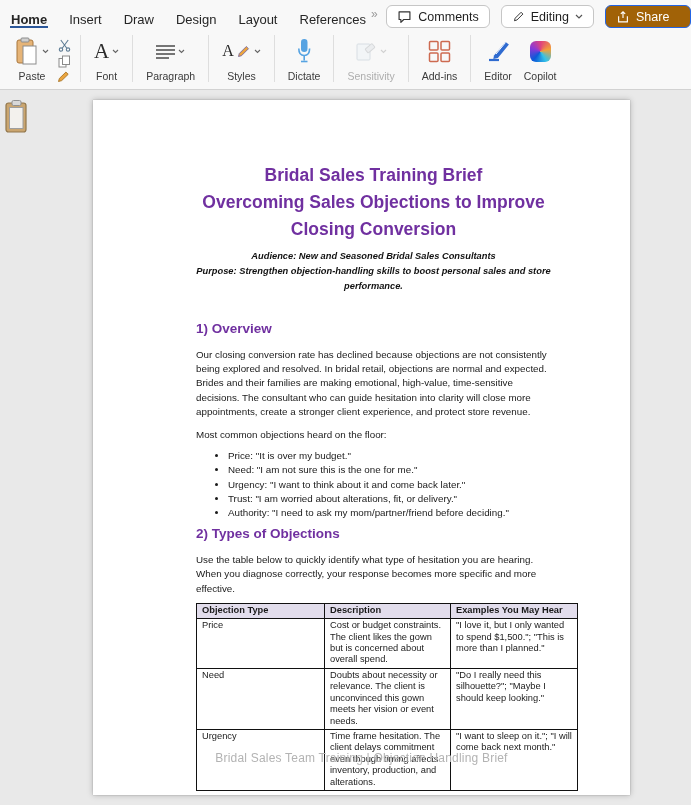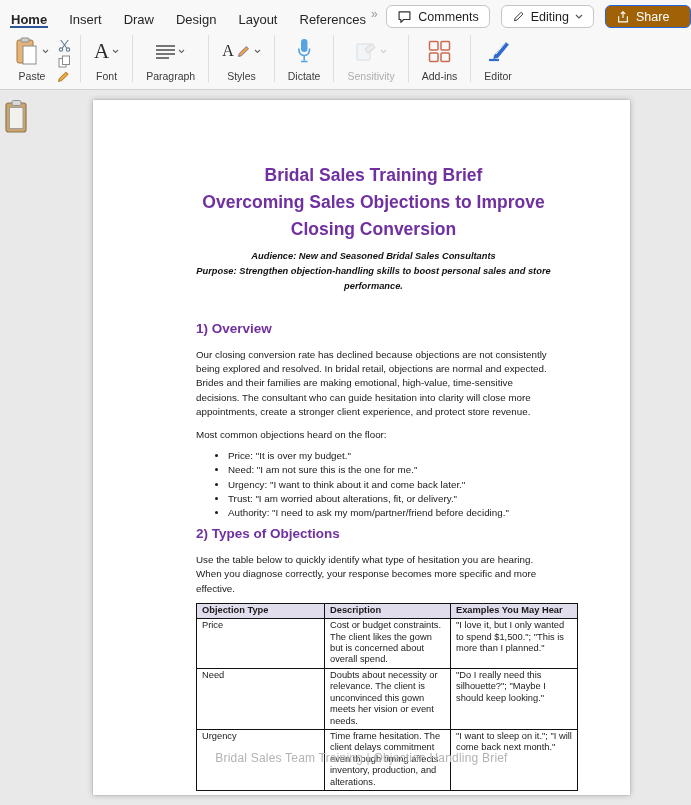--- a/index.html
+++ b/index.html
@@ -295,20 +295,26 @@
         <div class="rbtn-top">
           <span>
             <svg width="26" height="24" viewBox="0 0 26 24">
               <path d="M9 16.5L20.5 3l3.4 2.4-11 13.5-4.6 1.2z" fill="#2f6bd0"></path>
               <path d="M11 15l9.5-11.5" stroke="#fff" stroke-width="1"></path>
               <line x1="4" y1="21" x2="14" y2="21" stroke="#2f6bd0" stroke-width="2.2"></line>
             </svg>
           </span>
         </div>
         <div class="rbtn-label">Editor</div>
+      </div>
+      <div class="rbtn">
+        <div class="rbtn-top">
+          <span class="copilot-logo"></span>
+        </div>
+        <div class="rbtn-label">Copilot</div>
       </div>
     </div>
   </div>
 
   <div class="canvas">
 
     <span class="float-clip">
       <svg width="25" height="36" viewBox="0 0 25 36">
         <rect x="2" y="4" width="20" height="29" rx="2.5" fill="#c9a269" stroke="#8d7144" stroke-width="1.2"></rect>
         <rect x="8" y="1.5" width="9" height="5" rx="1.5" fill="#d8d8d8" stroke="#8c8c8c" stroke-width="1"></rect>

